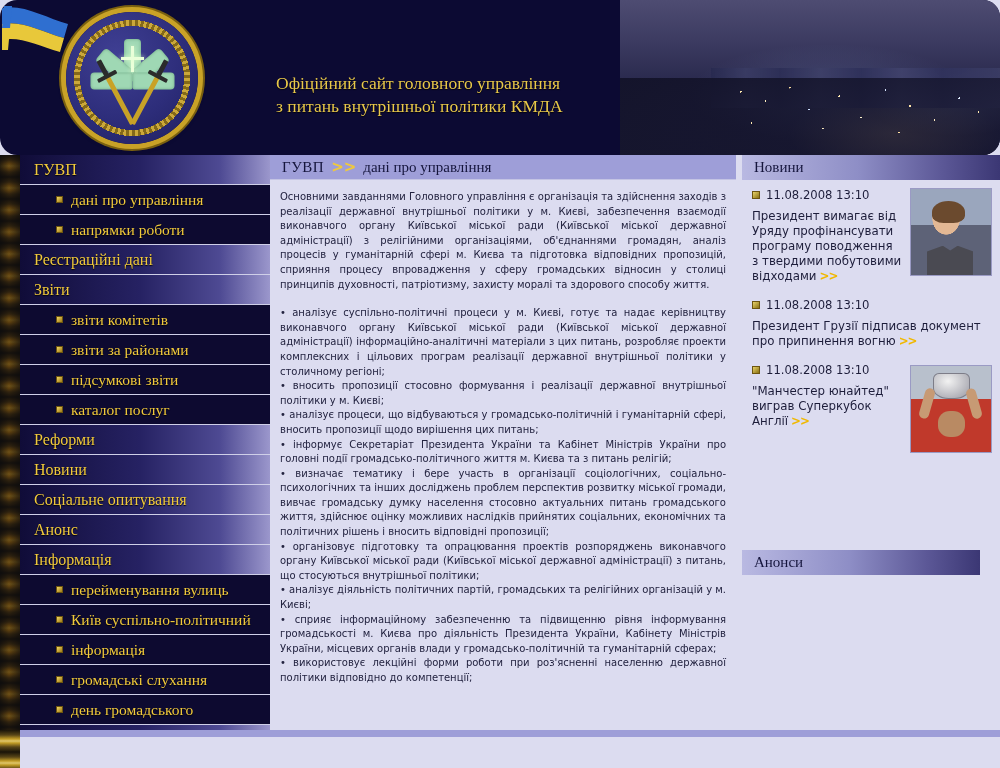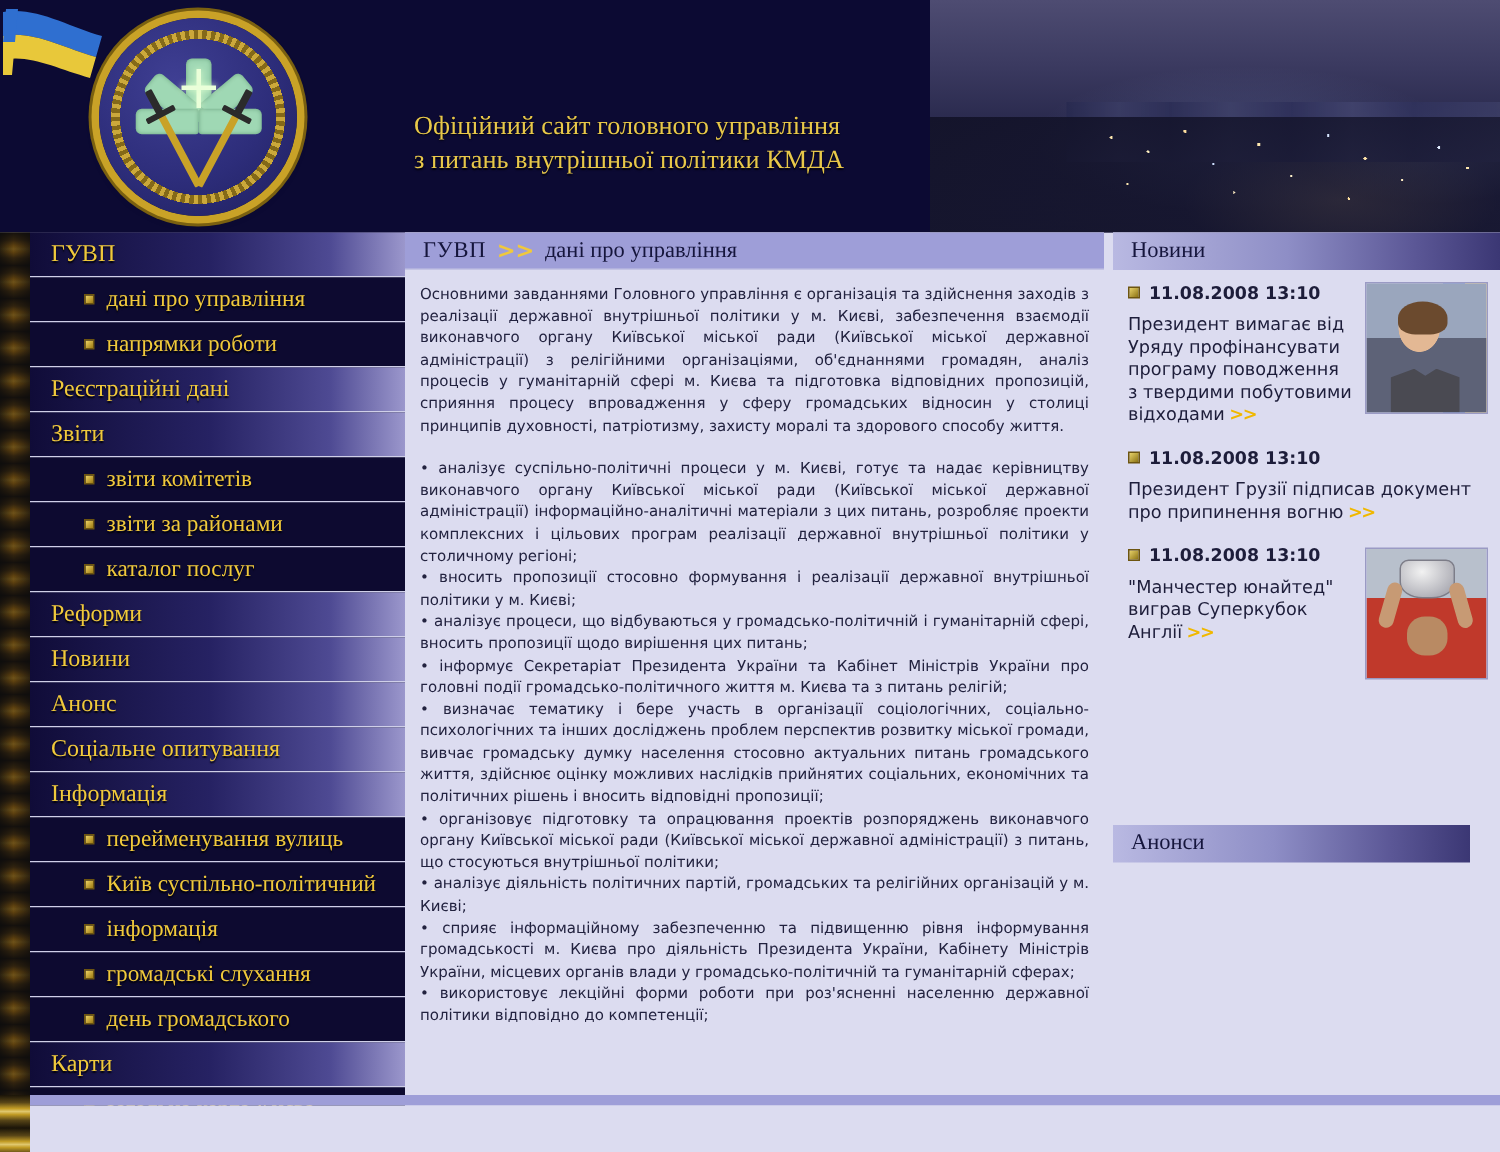--- a/index.html
+++ b/index.html
@@ -17,20 +17,21 @@
     width: 1000px; height: 768px;
     background: #dcdcf0;
   }
 
   
   #header {
     position: absolute; left: 0; top: 0;
     width: 1000px; height: 155px;
     overflow: hidden;
     background: #0c0a33;
+    border-radius: 17px;
   }
   
   #header-photo {
     position: absolute; right: 0; top: 0;
     width: 380px; height: 155px;
     overflow: hidden;
     background:
       radial-gradient(ellipse 150px 60px at 72% 86%, rgba(255,214,140,.30), rgba(255,214,140,0) 70%),
       radial-gradient(ellipse 120px 48px at 88% 66%, rgba(190,210,255,.26), rgba(190,210,255,0) 70%),
       radial-gradient(ellipse 200px 70px at 55% 60%, rgba(150,170,230,.22), rgba(150,170,230,0) 70%),
@@ -257,21 +258,21 @@
     display: flex; align-items: center;
     padding-left: 12px;
     background: linear-gradient(to right, #b9b9e2 0%, #8e8ec6 45%, #5b5796 78%, #3b3774 100%);
   }
   .panel-head-label {
     font-family: "Liberation Serif", "DejaVu Serif", serif;
     font-size: 15px; color: #15153c;
   }
   #news-list { padding: 8px 8px 0 10px; }
   .news-item { position: relative; margin-bottom: 14px; min-height: 20px; }
-  .news-date-row { display: flex; align-items: center; margin-bottom: 7px; font-weight: bold; }
+  .news-date-row { display: flex; align-items: center; margin-bottom: 7px; }
   .news-bullet {
     width: 8px; height: 8px; margin-right: 6px;
     flex: 0 0 auto;
     background: linear-gradient(135deg, #e8d26a, #8a7112);
     border: 1px solid #6d5510;
   }
   .news-date { font-size: 11.6px; color: #1d1d3a; }
   .news-title {
     font-size: 11.8px; line-height: 15px;
     color: #1d1d3a;
@@ -429,33 +430,37 @@
       <div class="nav-item sub">
         <span class="bullet-sq"></span>
         <span class="nav-label">звіти комітетів</span>
       </div>
       <div class="nav-item sub">
         <span class="bullet-sq"></span>
         <span class="nav-label">звіти за районами</span>
       </div>
       <div class="nav-item sub">
         <span class="bullet-sq"></span>
+        <span class="nav-label">підсумкові звіти</span>
+      </div>
+      <div class="nav-item sub">
+        <span class="bullet-sq"></span>
         <span class="nav-label">каталог послуг</span>
       </div>
       <div class="nav-item top">
         <span class="nav-label">Реформи</span>
       </div>
       <div class="nav-item top">
         <span class="nav-label">Новини</span>
       </div>
       <div class="nav-item top">
+        <span class="nav-label">Соціальне опитування</span>
+      </div>
+      <div class="nav-item top">
         <span class="nav-label">Анонс</span>
-      </div>
-      <div class="nav-item top">
-        <span class="nav-label">Соціальне опитування</span>
       </div>
       <div class="nav-item top">
         <span class="nav-label">Інформація</span>
       </div>
       <div class="nav-item sub">
         <span class="bullet-sq"></span>
         <span class="nav-label">перейменування вулиць</span>
       </div>
       <div class="nav-item sub">
         <span class="bullet-sq"></span>

